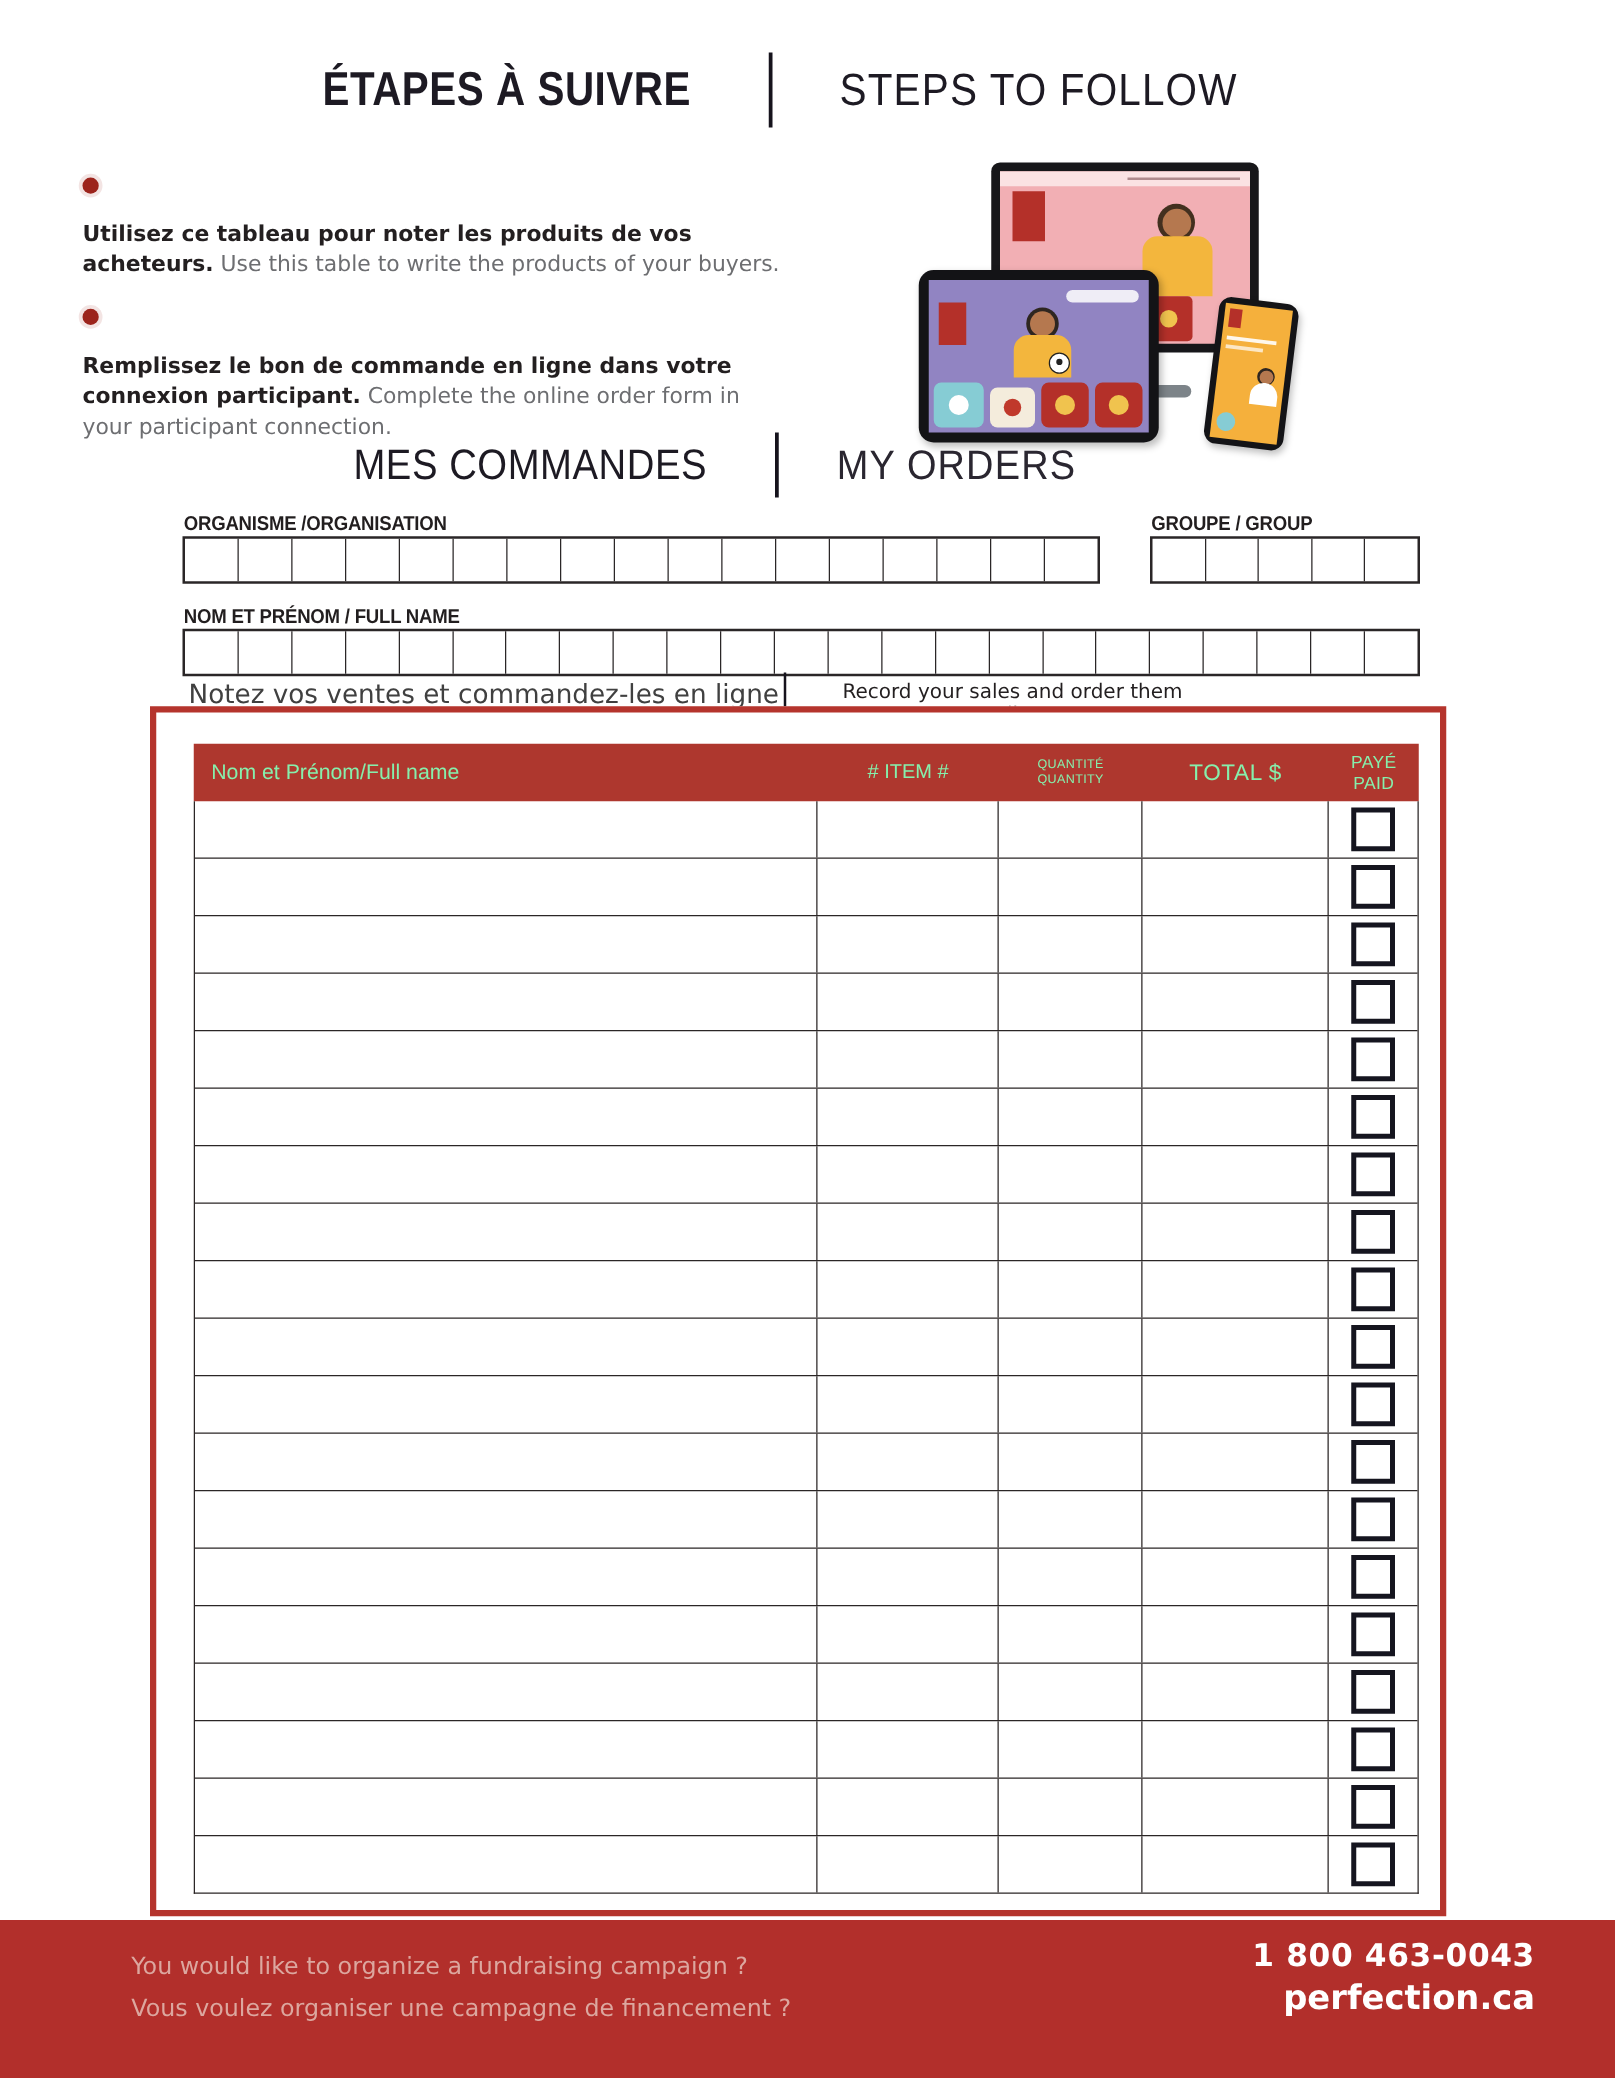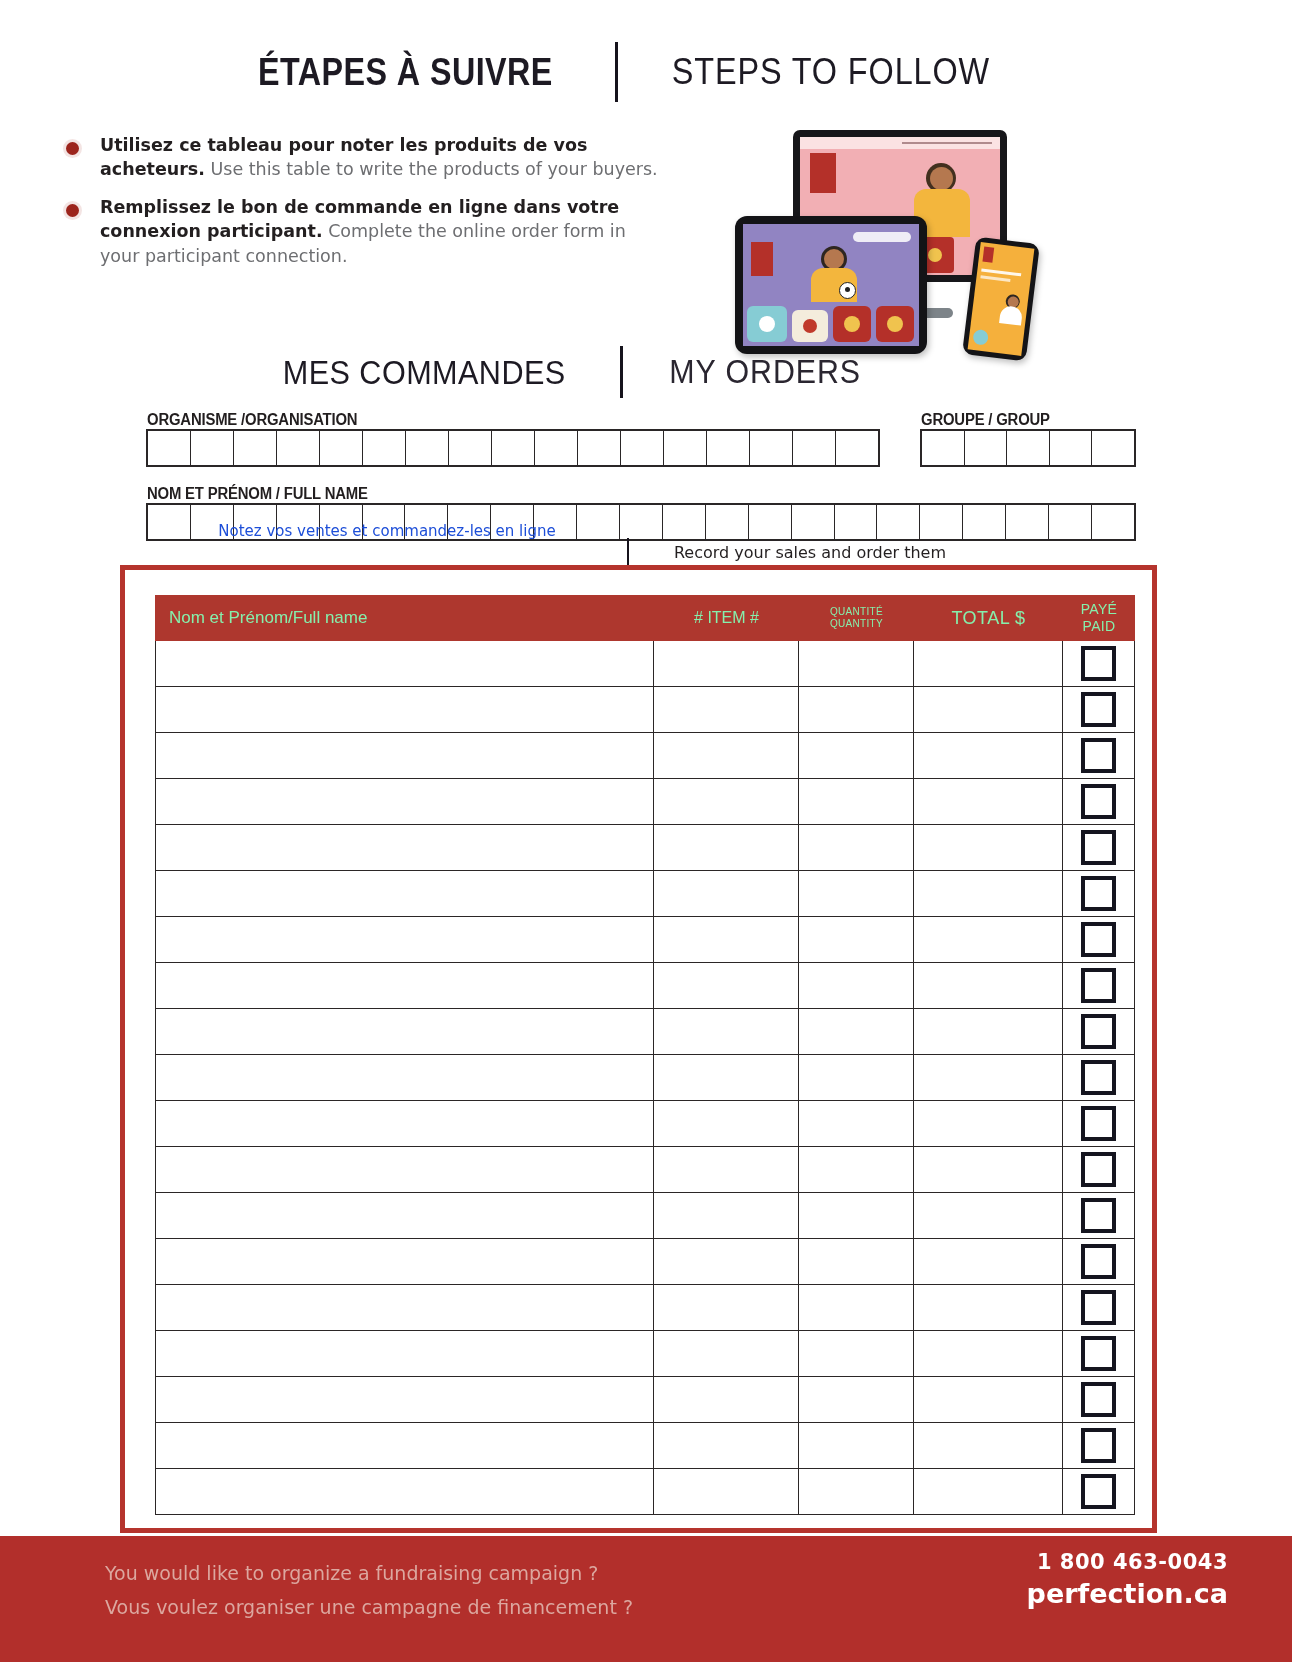--- a/index.html
+++ b/index.html
@@ -11,21 +11,21 @@
              justify-content:center;align-items:center;gap:36px;}
   .title-fr{font-size:38px;font-weight:bold;letter-spacing:.5px;transform:scaleX(.85);color:#1d1a23;}
   .title-en{font-size:36px;font-weight:normal;letter-spacing:1px;transform:scaleX(.9);color:#1d1a23;}
   .vdiv{width:3px;background:#16131c;}
   .vdiv.h60{height:60px;}
   .vdiv.h52{height:52px;}
   .vdiv.h34{height:34px;width:2px;}
 
   
   .steps{position:absolute;top:133px;left:66px;width:620px;}
-  .step{display:flex;gap:21px;margin-bottom:14px;}
+  .step{display:flex;gap:21px;margin-bottom:14px;flex-direction:column;}
   .dot{flex:0 0 13px;width:13px;height:13px;border-radius:50%;background:#9c241c;
        margin-top:9px;box-shadow:0 0 0 3px rgba(156,36,28,.12);}
   .step p{margin:0;width:560px;font-family:"DejaVu Sans",sans-serif;font-size:17.5px;line-height:1.38;}
   .step strong{color:#231f20;}
   .step .en{color:#6d6e71;font-weight:normal;}
 
   
   .devices{position:absolute;left:735px;top:124px;width:312px;height:228px;}
   .monitor{position:absolute;left:58px;top:6px;width:214px;height:152px;background:#17171a;
            border-radius:7px;padding:7px;box-sizing:border-box;}
@@ -86,22 +86,22 @@
   .orders-en{font-size:33px;font-weight:normal;letter-spacing:1px;transform:scaleX(.92);color:#2a2630;}
 
   
   .field-label{position:absolute;font-size:16px;font-weight:bold;letter-spacing:-.2px;
                transform:scaleX(.93);transform-origin:left;color:#221e1f;white-space:nowrap;}
   .comb{position:absolute;display:flex;height:38px;border:2px solid #2a2627;box-sizing:border-box;background:#fff;}
   .comb .cell{flex:1;border-right:1.5px solid #2a2627;}
   .comb .cell:last-child{border-right:none;}
 
   
-  .caption-fr{position:absolute;left:147px;top:522px;width:480px;text-align:center;
-              font-family:"DejaVu Sans",sans-serif;font-size:15px;color:#1d4ed8;}
+  .caption-fr{position:absolute;left:147px;top:543px;width:480px;text-align:center;
+              font-family:"DejaVu Sans",sans-serif;font-size:21px;color:#404040;}
   .caption-en{position:absolute;left:650px;top:543px;width:320px;text-align:center;
               font-family:"DejaVu Sans",sans-serif;font-size:16px;color:#231f20;}
   .caption-div{position:absolute;left:627px;top:538px;}
 
   
   .table-wrap{position:absolute;left:120px;top:565px;width:1037px;height:968px;
               border:5px solid #b5342d;box-sizing:border-box;background:#fff;}
   .table-inner{position:absolute;left:30px;top:25px;width:980px;}
   .thead{display:flex;height:46px;background:#ae372e;color:#86efac;align-items:center;}
   .th{box-sizing:border-box;height:100%;display:flex;flex-direction:column;justify-content:center;}
@@ -122,21 +122,21 @@
   .td-total{width:149px;}
   .td-paid{width:71px;border-right:none;display:flex;align-items:center;justify-content:center;}
   .chk{width:27px;height:27px;border:4px solid #15151f;background:#fff;}
 
   
   .footer{position:absolute;left:0;top:1536px;width:100%;height:126px;background:#b22f2b;}
   .foot-q{position:absolute;left:105px;top:20px;font-family:"DejaVu Sans",sans-serif;
           font-size:19px;line-height:34px;color:#dca79f;}
   .foot-contact{position:absolute;right:64px;top:14px;text-align:right;color:#ffffff;
                 font-family:"DejaVu Sans",sans-serif;font-weight:bold;}
-  .foot-phone{font-size:21px;letter-spacing:.5px;}
+  .foot-phone{font-size:25px;letter-spacing:.5px;}
   .foot-site{font-size:27px;margin-top:4px;}
 </style>
 </head>
 <body>
 
 <div id="page">
 
   <div class="title-row">
     <span class="title-fr">ÉTAPES À SUIVRE</span>
     <span class="vdiv h60"></span>

